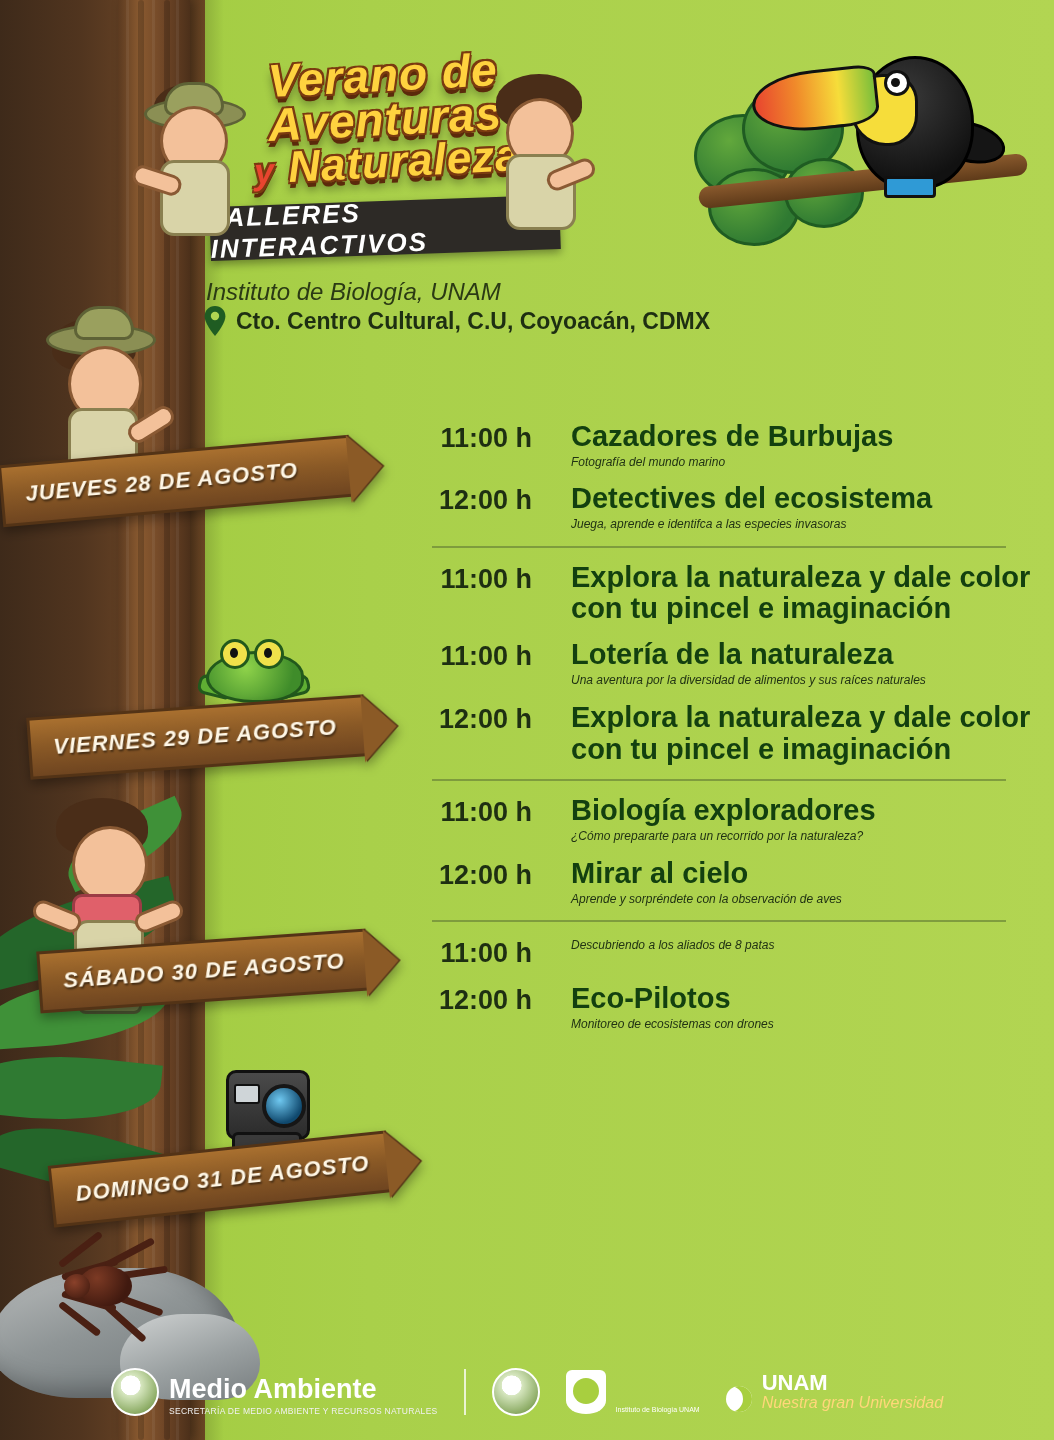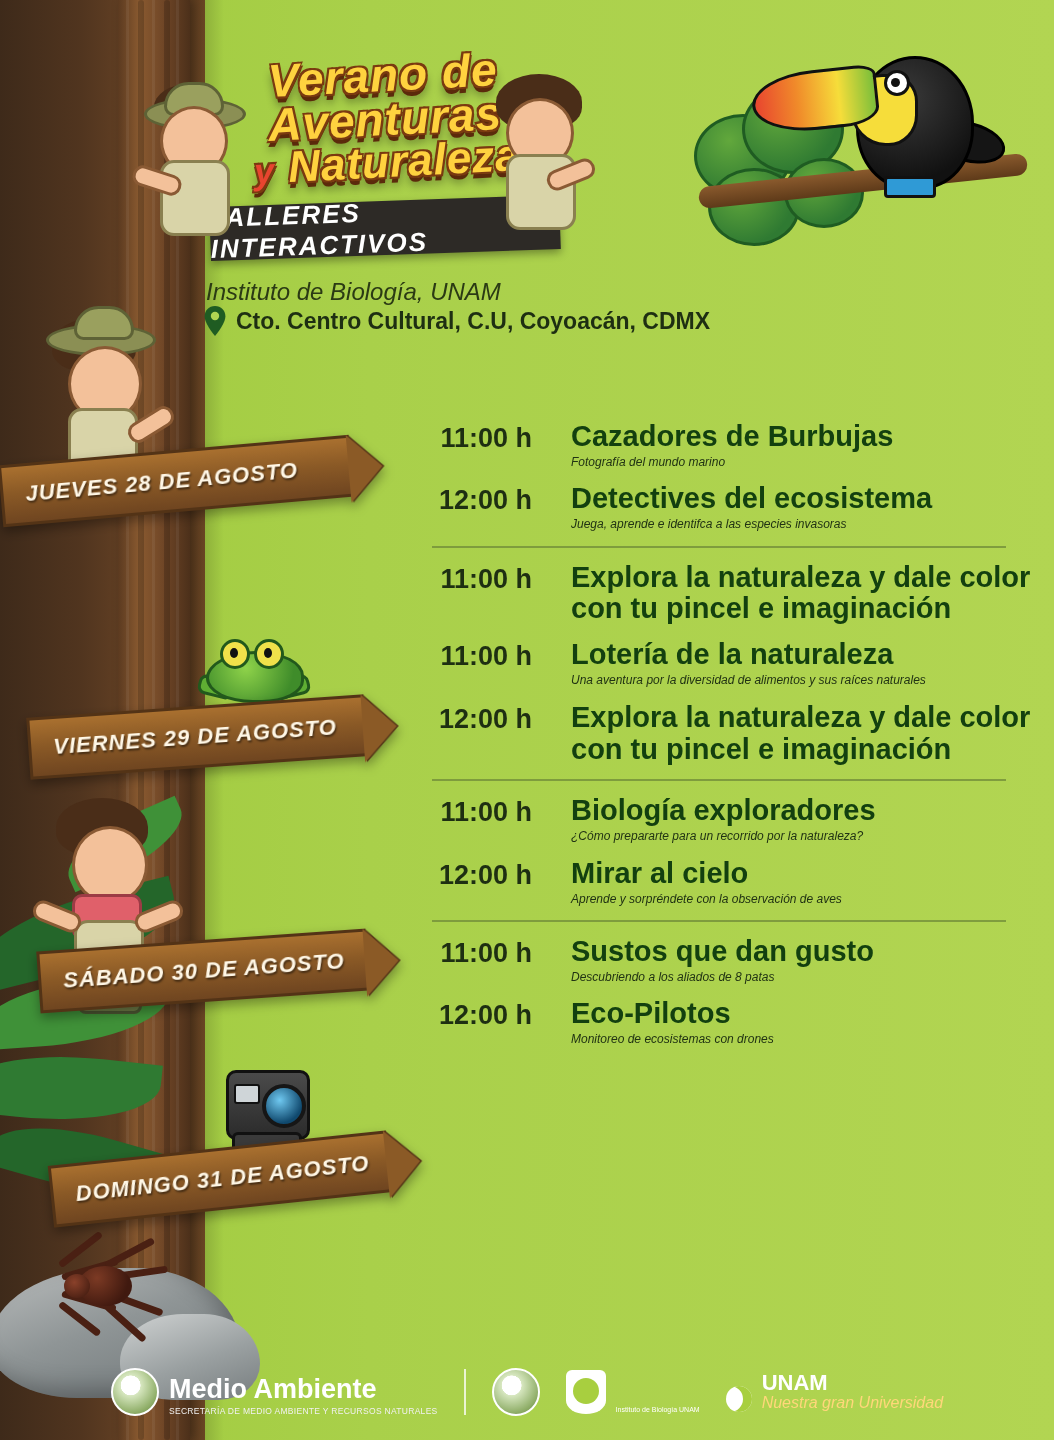--- a/index.html
+++ b/index.html
@@ -634,21 +634,20 @@
         </div>
       </div>
     </div>
 
     <div class="sep"></div>
 
     <div class="day-group">
       <div class="evt">
         <div class="time">11:00 h</div>
         <div class="info">
-          <div class="title">Sustos que dan gusto</div>
           <div class="desc">Descubriendo a los aliados de 8 patas</div>
         </div>
       </div>
       <div class="evt">
         <div class="time">12:00 h</div>
         <div class="info">
           <div class="title">Eco-Pilotos</div>
           <div class="desc">Monitoreo de ecosistemas con drones</div>
         </div>
       </div>

